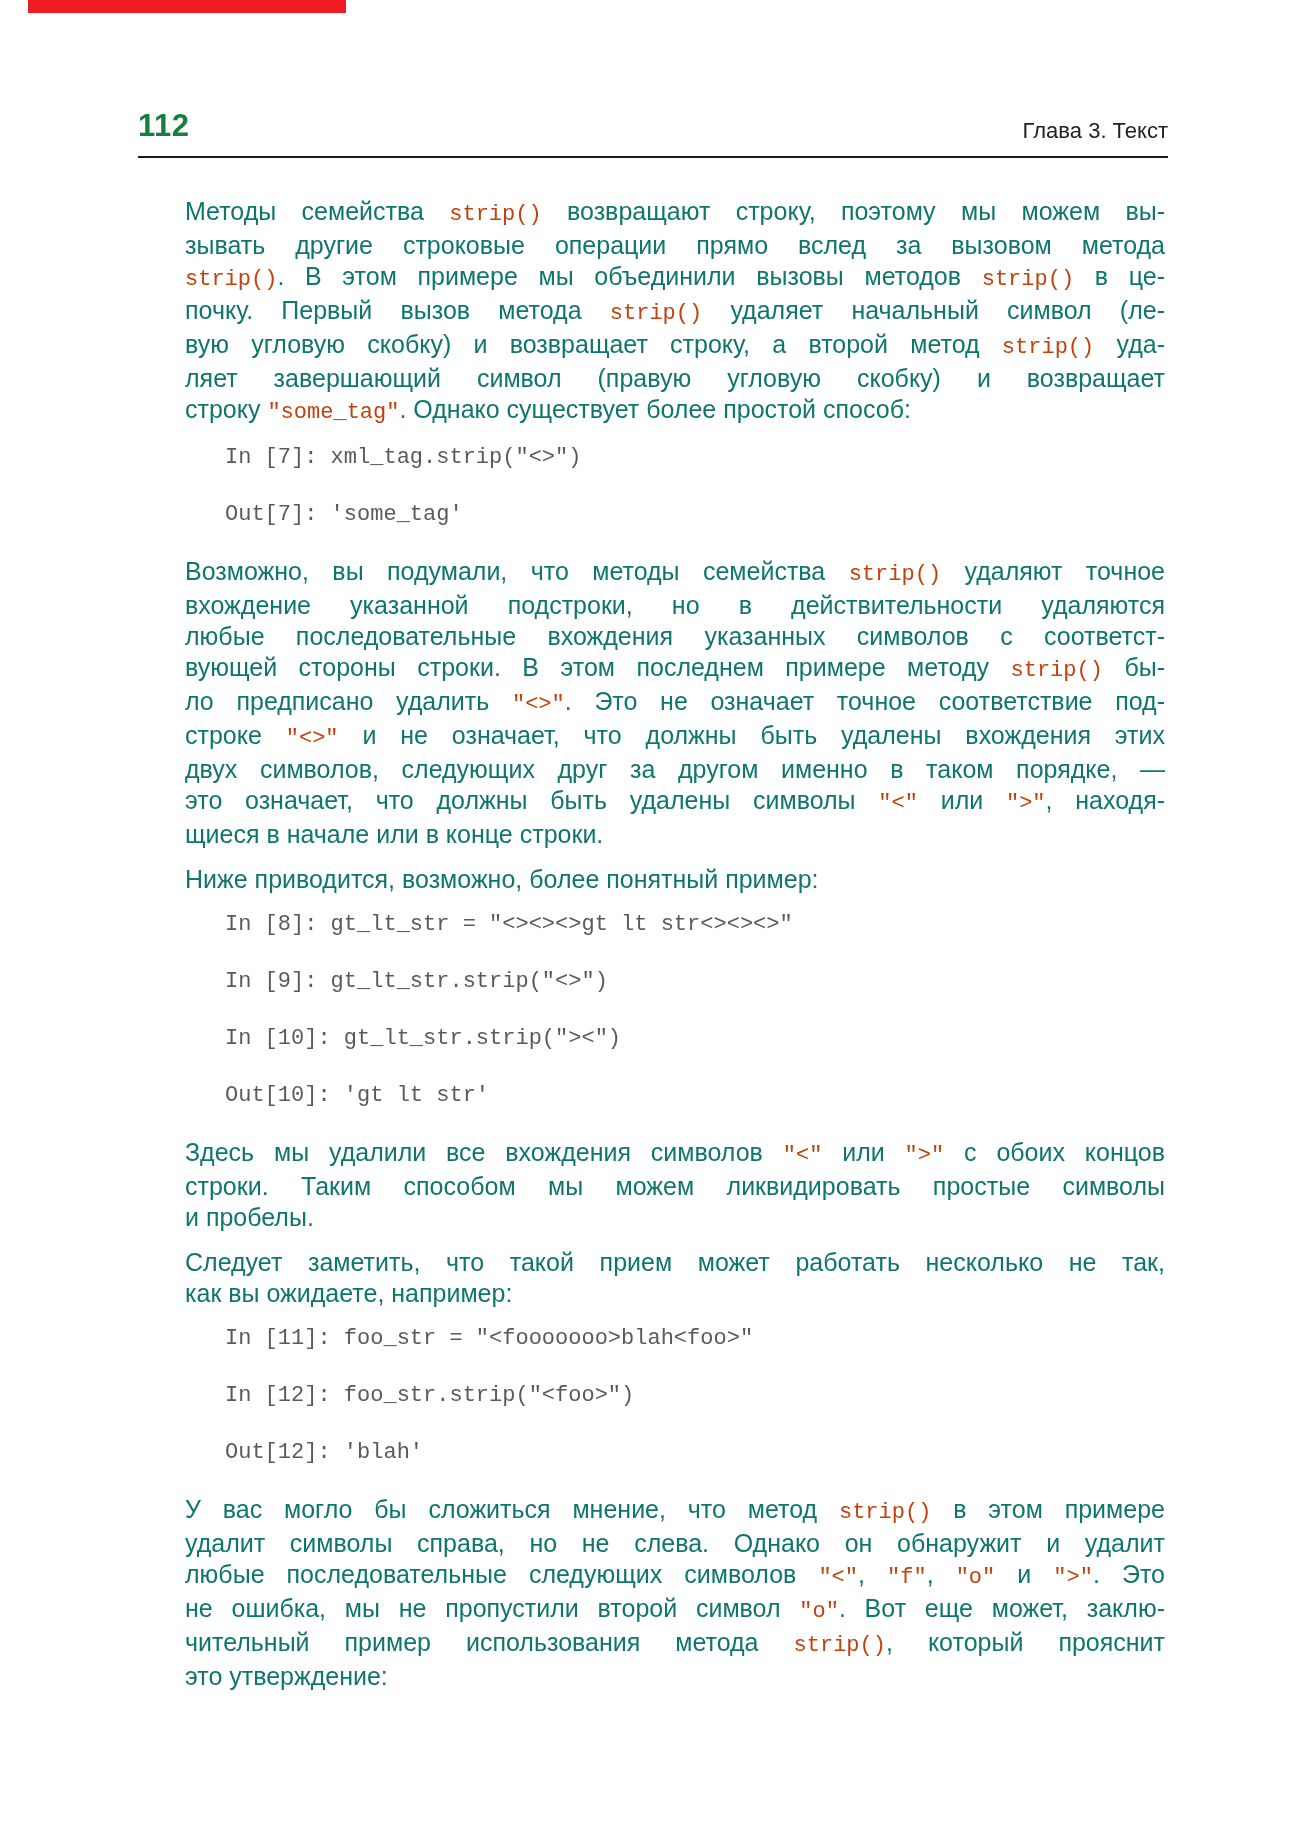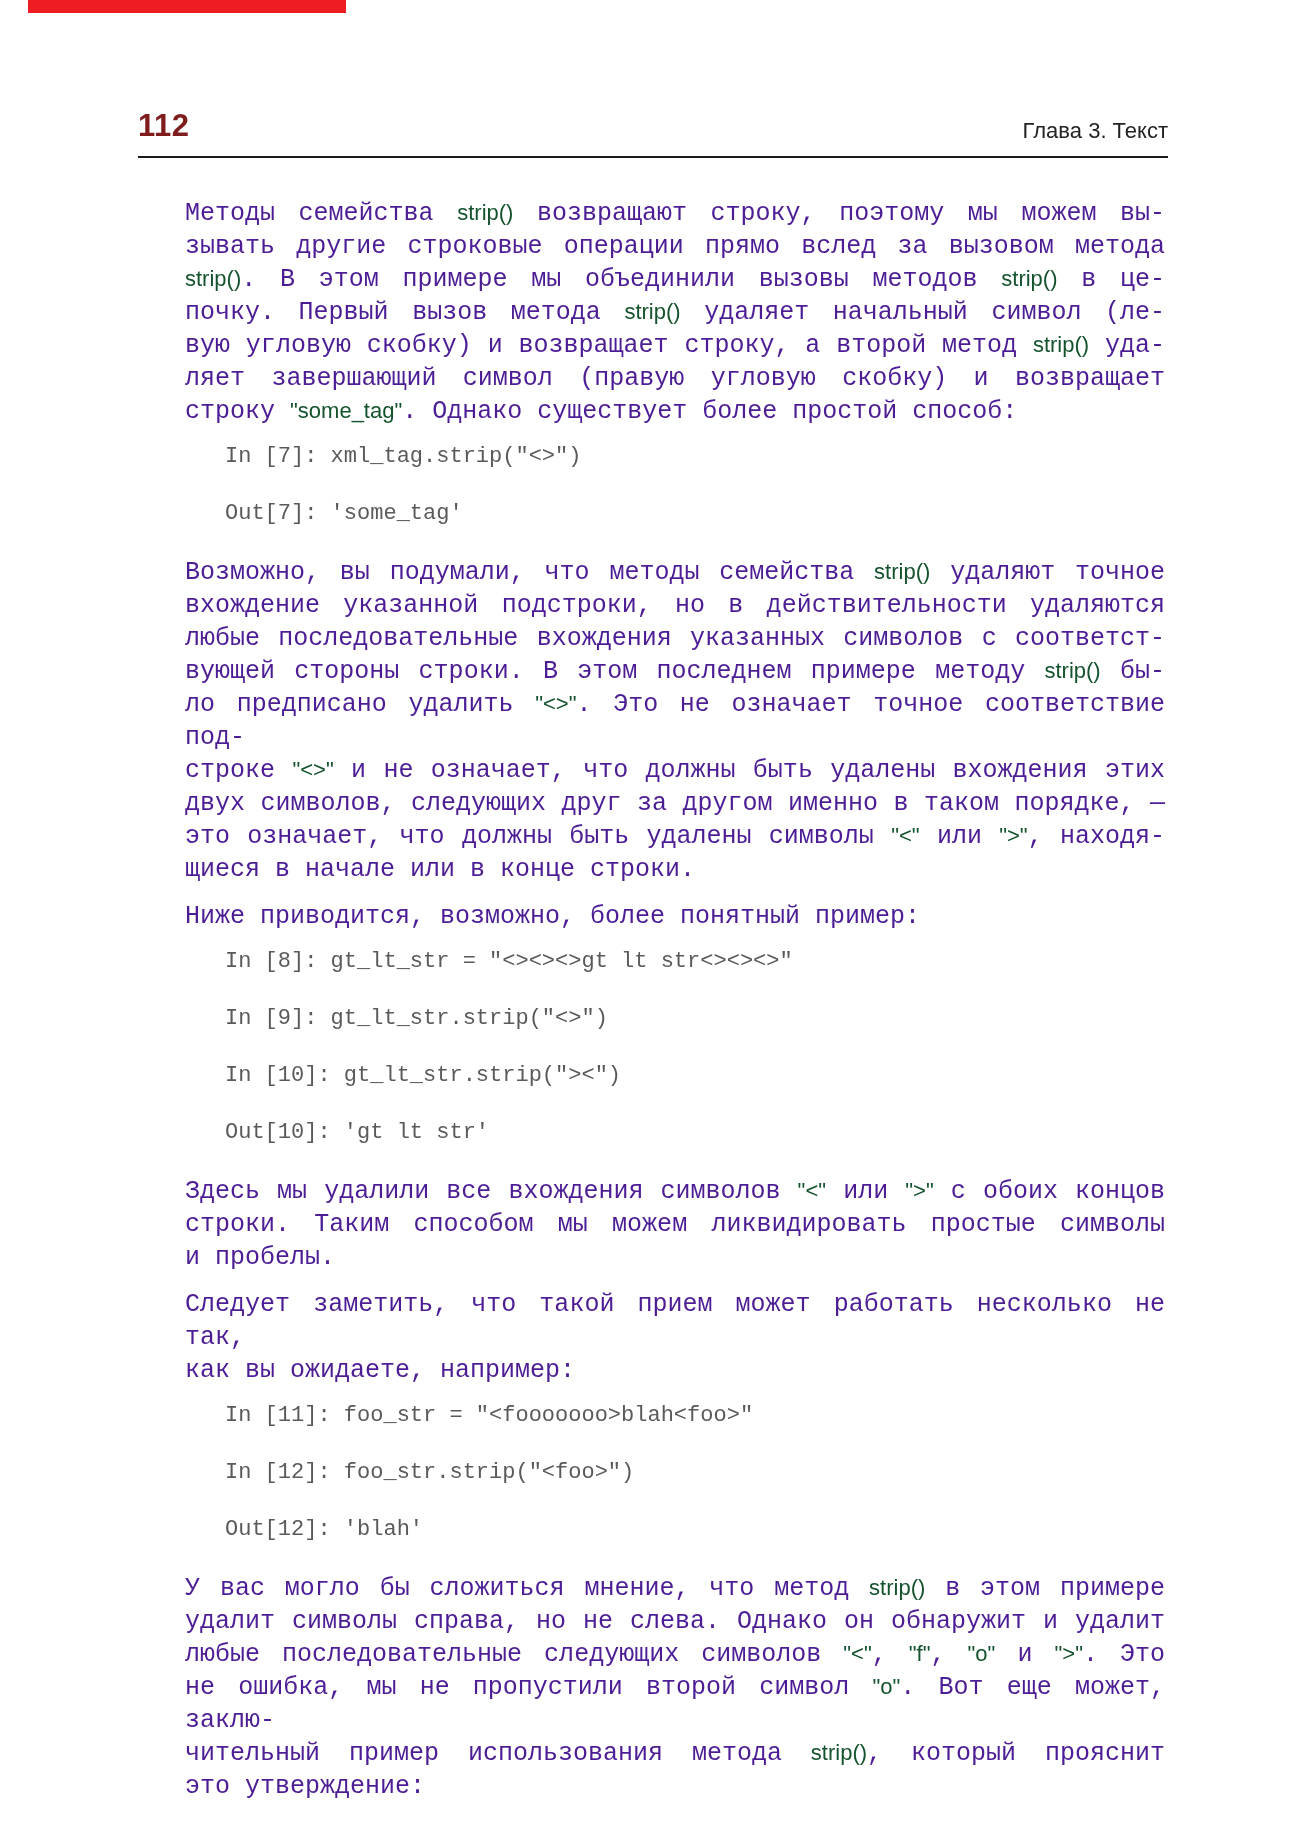--- a/index.html
+++ b/index.html
@@ -22,21 +22,21 @@
     left: 138px; top: 108px;
     width: 1030px;
     display: flex;
     justify-content: space-between;
     align-items: flex-end;
     font-family: "Liberation Sans", sans-serif;
   }
   #page-number {
     font-size: 31px;
     font-weight: 700;
-    color: #7f1d1d;
+    color: #15803d;
     letter-spacing: 0.5px;
   }
   #chapter-title {
     font-size: 22px;
     font-weight: 400;
     color: #222222;
   }
   #header-rule {
     position: absolute;
     left: 138px; top: 156px;
@@ -50,25 +50,25 @@
   }
   .para { margin: 0 0 14px 0; }
   .line {
     font-size: 25px;
     line-height: 31px;
     text-align: justify;
     text-align-last: justify;
     white-space: normal;
   }
   .line.last { text-align-last: left; }
-  .txt { font-family: Liberation Mono, monospace; color: #4c1d95; }
+  .txt { font-family: Liberation Sans, sans-serif; color: #0f766e; }
   .code {
-    font-family: Liberation Sans, sans-serif;
+    font-family: Liberation Mono, monospace;
     font-size: 22px;
-    color: #14532d;
+    color: #c2410c;
   }
   .codeblock { margin: 12px 0 26px 0; padding-left: 40px; }
   .codeline {
     font-family: "Liberation Mono", "DejaVu Sans Mono", monospace;
     font-size: 22px;
     line-height: 31px;
     color: #5a5a5a;
     white-space: pre;
   }
   .codeline + .codeline { margin-top: 26px; }

